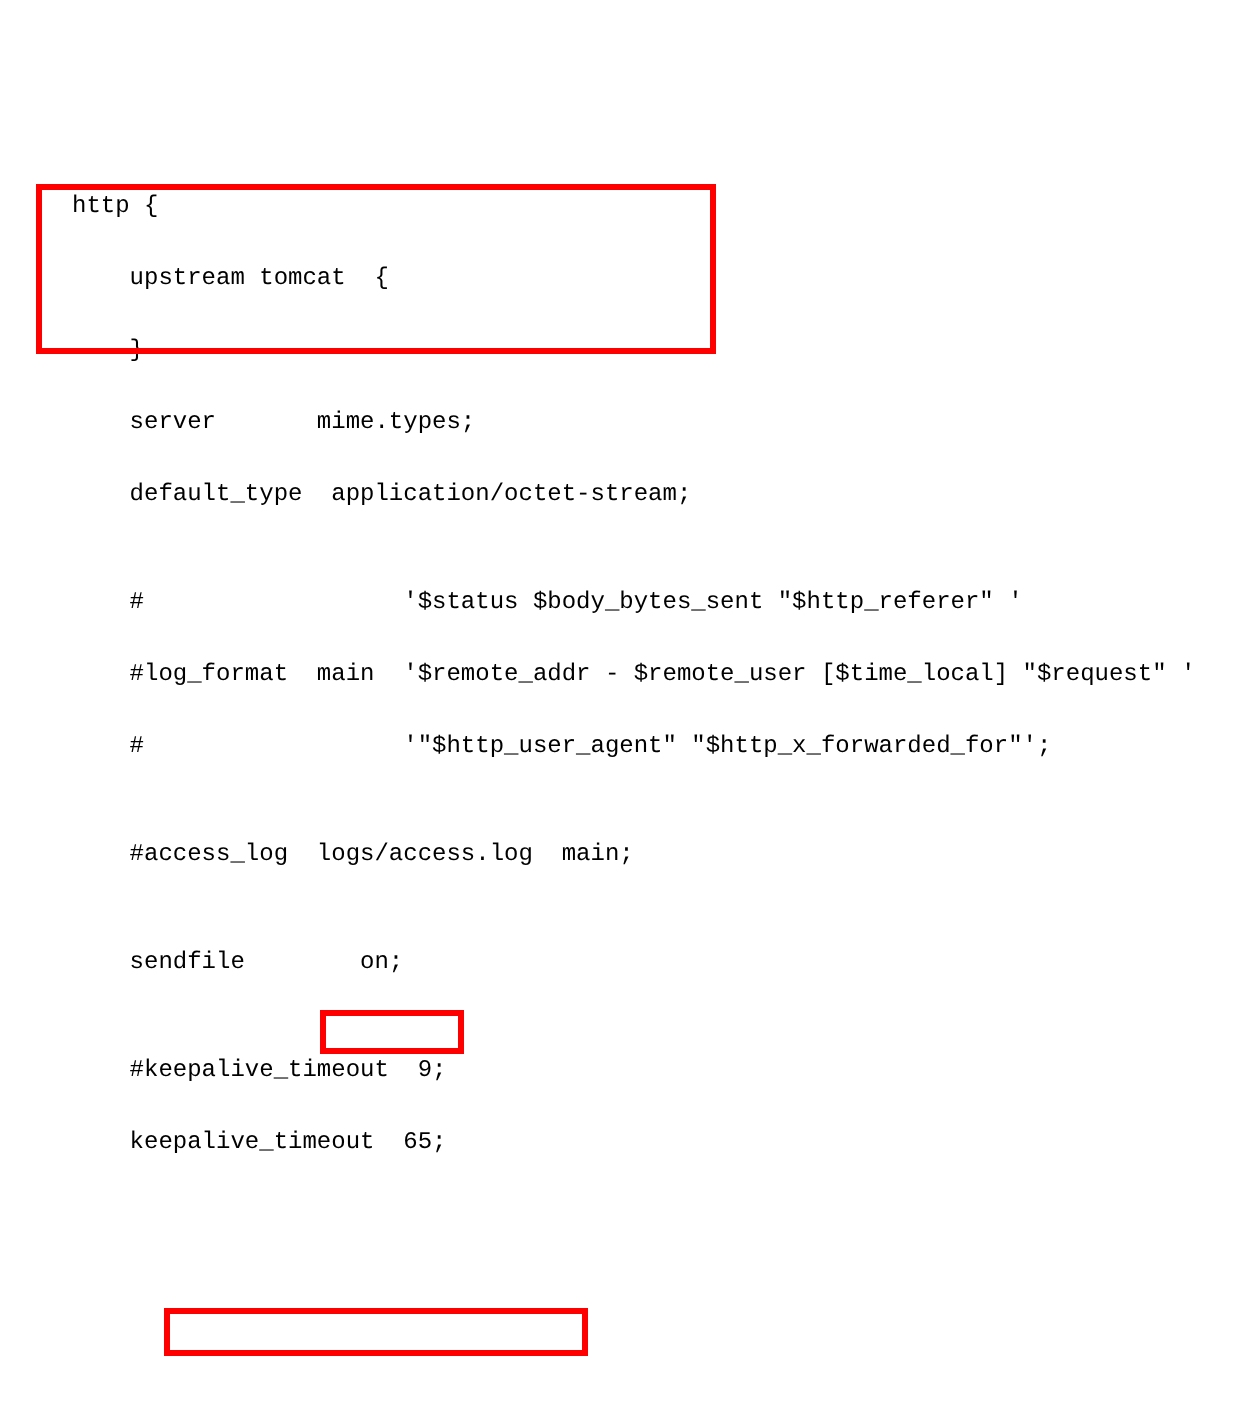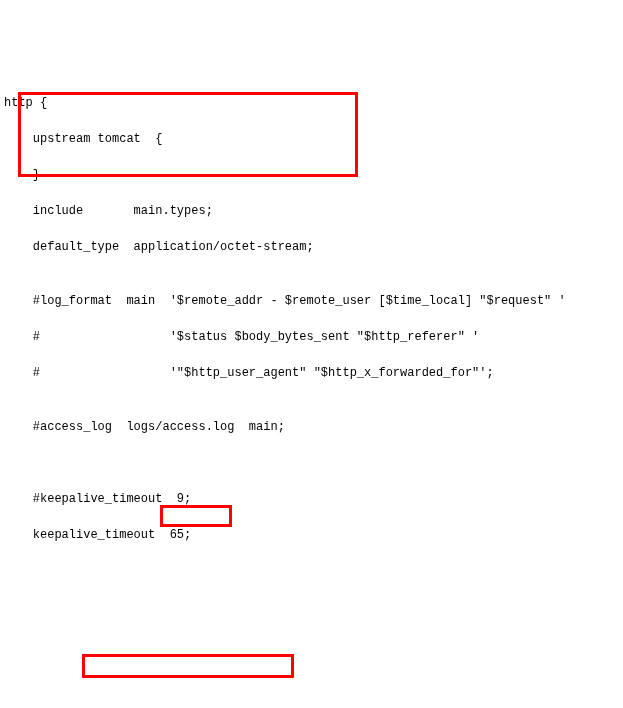--- a/index.html
+++ b/index.html
@@ -14,49 +14,51 @@
   }
   .code-container {
     position: relative;
     padding: 4px 0 4px 0;
     width: 623px;
     box-sizing: border-box;
   }
   .line {
     display: block;
     padding-left: 4px;
+    margin-left: 32px;
   }
   .box-red {
     position: absolute;
     border: 3px solid #ff0000;
     box-sizing: border-box;
     pointer-events: none;
   }
   .box1 { left: 18px; top: 20px;  width: 340px; height: 85px; }
   .box2 { left: 160px; top: 433px; width: 72px;  height: 22px; }
   .box3 { left: 82px;  top: 582px; width: 212px; height: 24px; }
 </style>
 </head>
 <body>
 
 
 
 <div class="code-container">
 <span class="line">http {</span>
 <span class="line">    upstream tomcat  {</span>
 <span class="line">    }</span>
-<span class="line">    include       main.types;</span>
+<span class="line">    server       mime.types;</span>
 <span class="line">    default_type  application/octet-stream;</span>
 <span class="line"></span>
+<span class="line">    #                  '$status $body_bytes_sent "$http_referer" '</span>
 <span class="line">    #log_format  main  '$remote_addr - $remote_user [$time_local] "$request" '</span>
-<span class="line">    #                  '$status $body_bytes_sent "$http_referer" '</span>
 <span class="line">    #                  '"$http_user_agent" "$http_x_forwarded_for"';</span>
 <span class="line"></span>
 <span class="line">    #access_log  logs/access.log  main;</span>
 <span class="line"></span>
+<span class="line">    sendfile        on;</span>
 <span class="line"></span>
 <span class="line">    #keepalive_timeout  9;</span>
 <span class="line">    keepalive_timeout  65;</span>
 <span class="line"></span>
 
 <span class="line"></span>
 
 
 
 <span class="line"></span>

